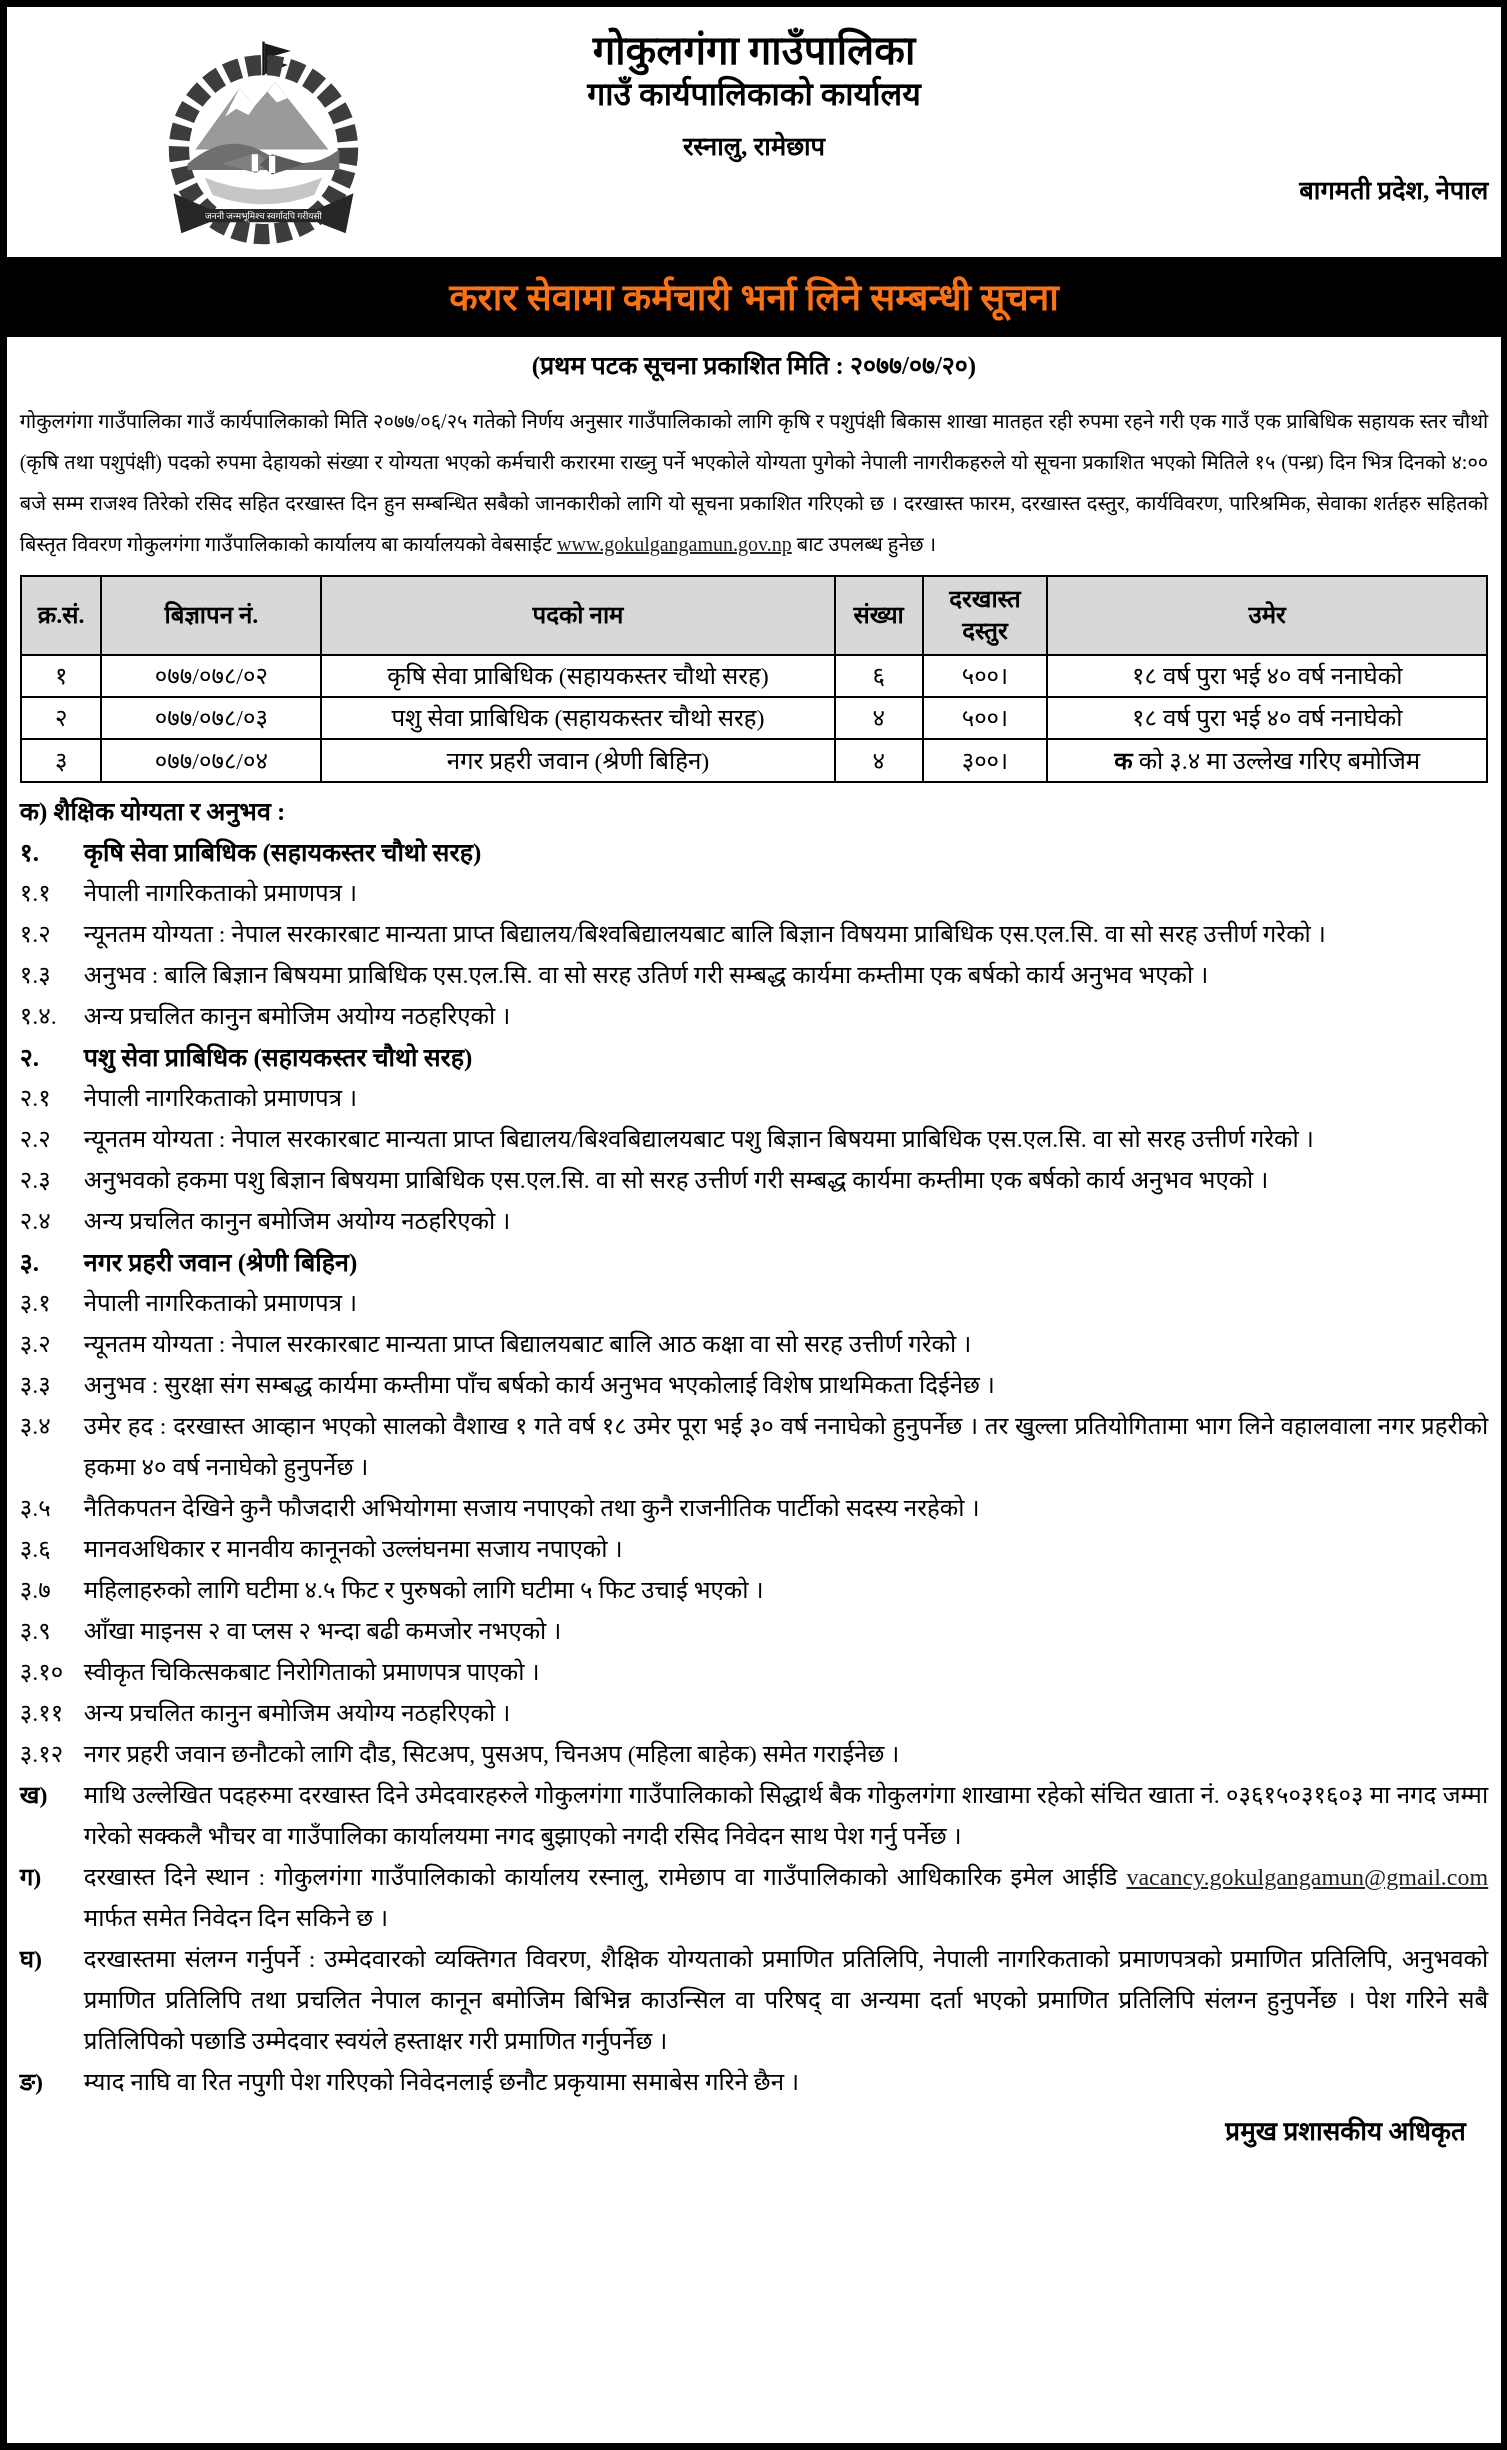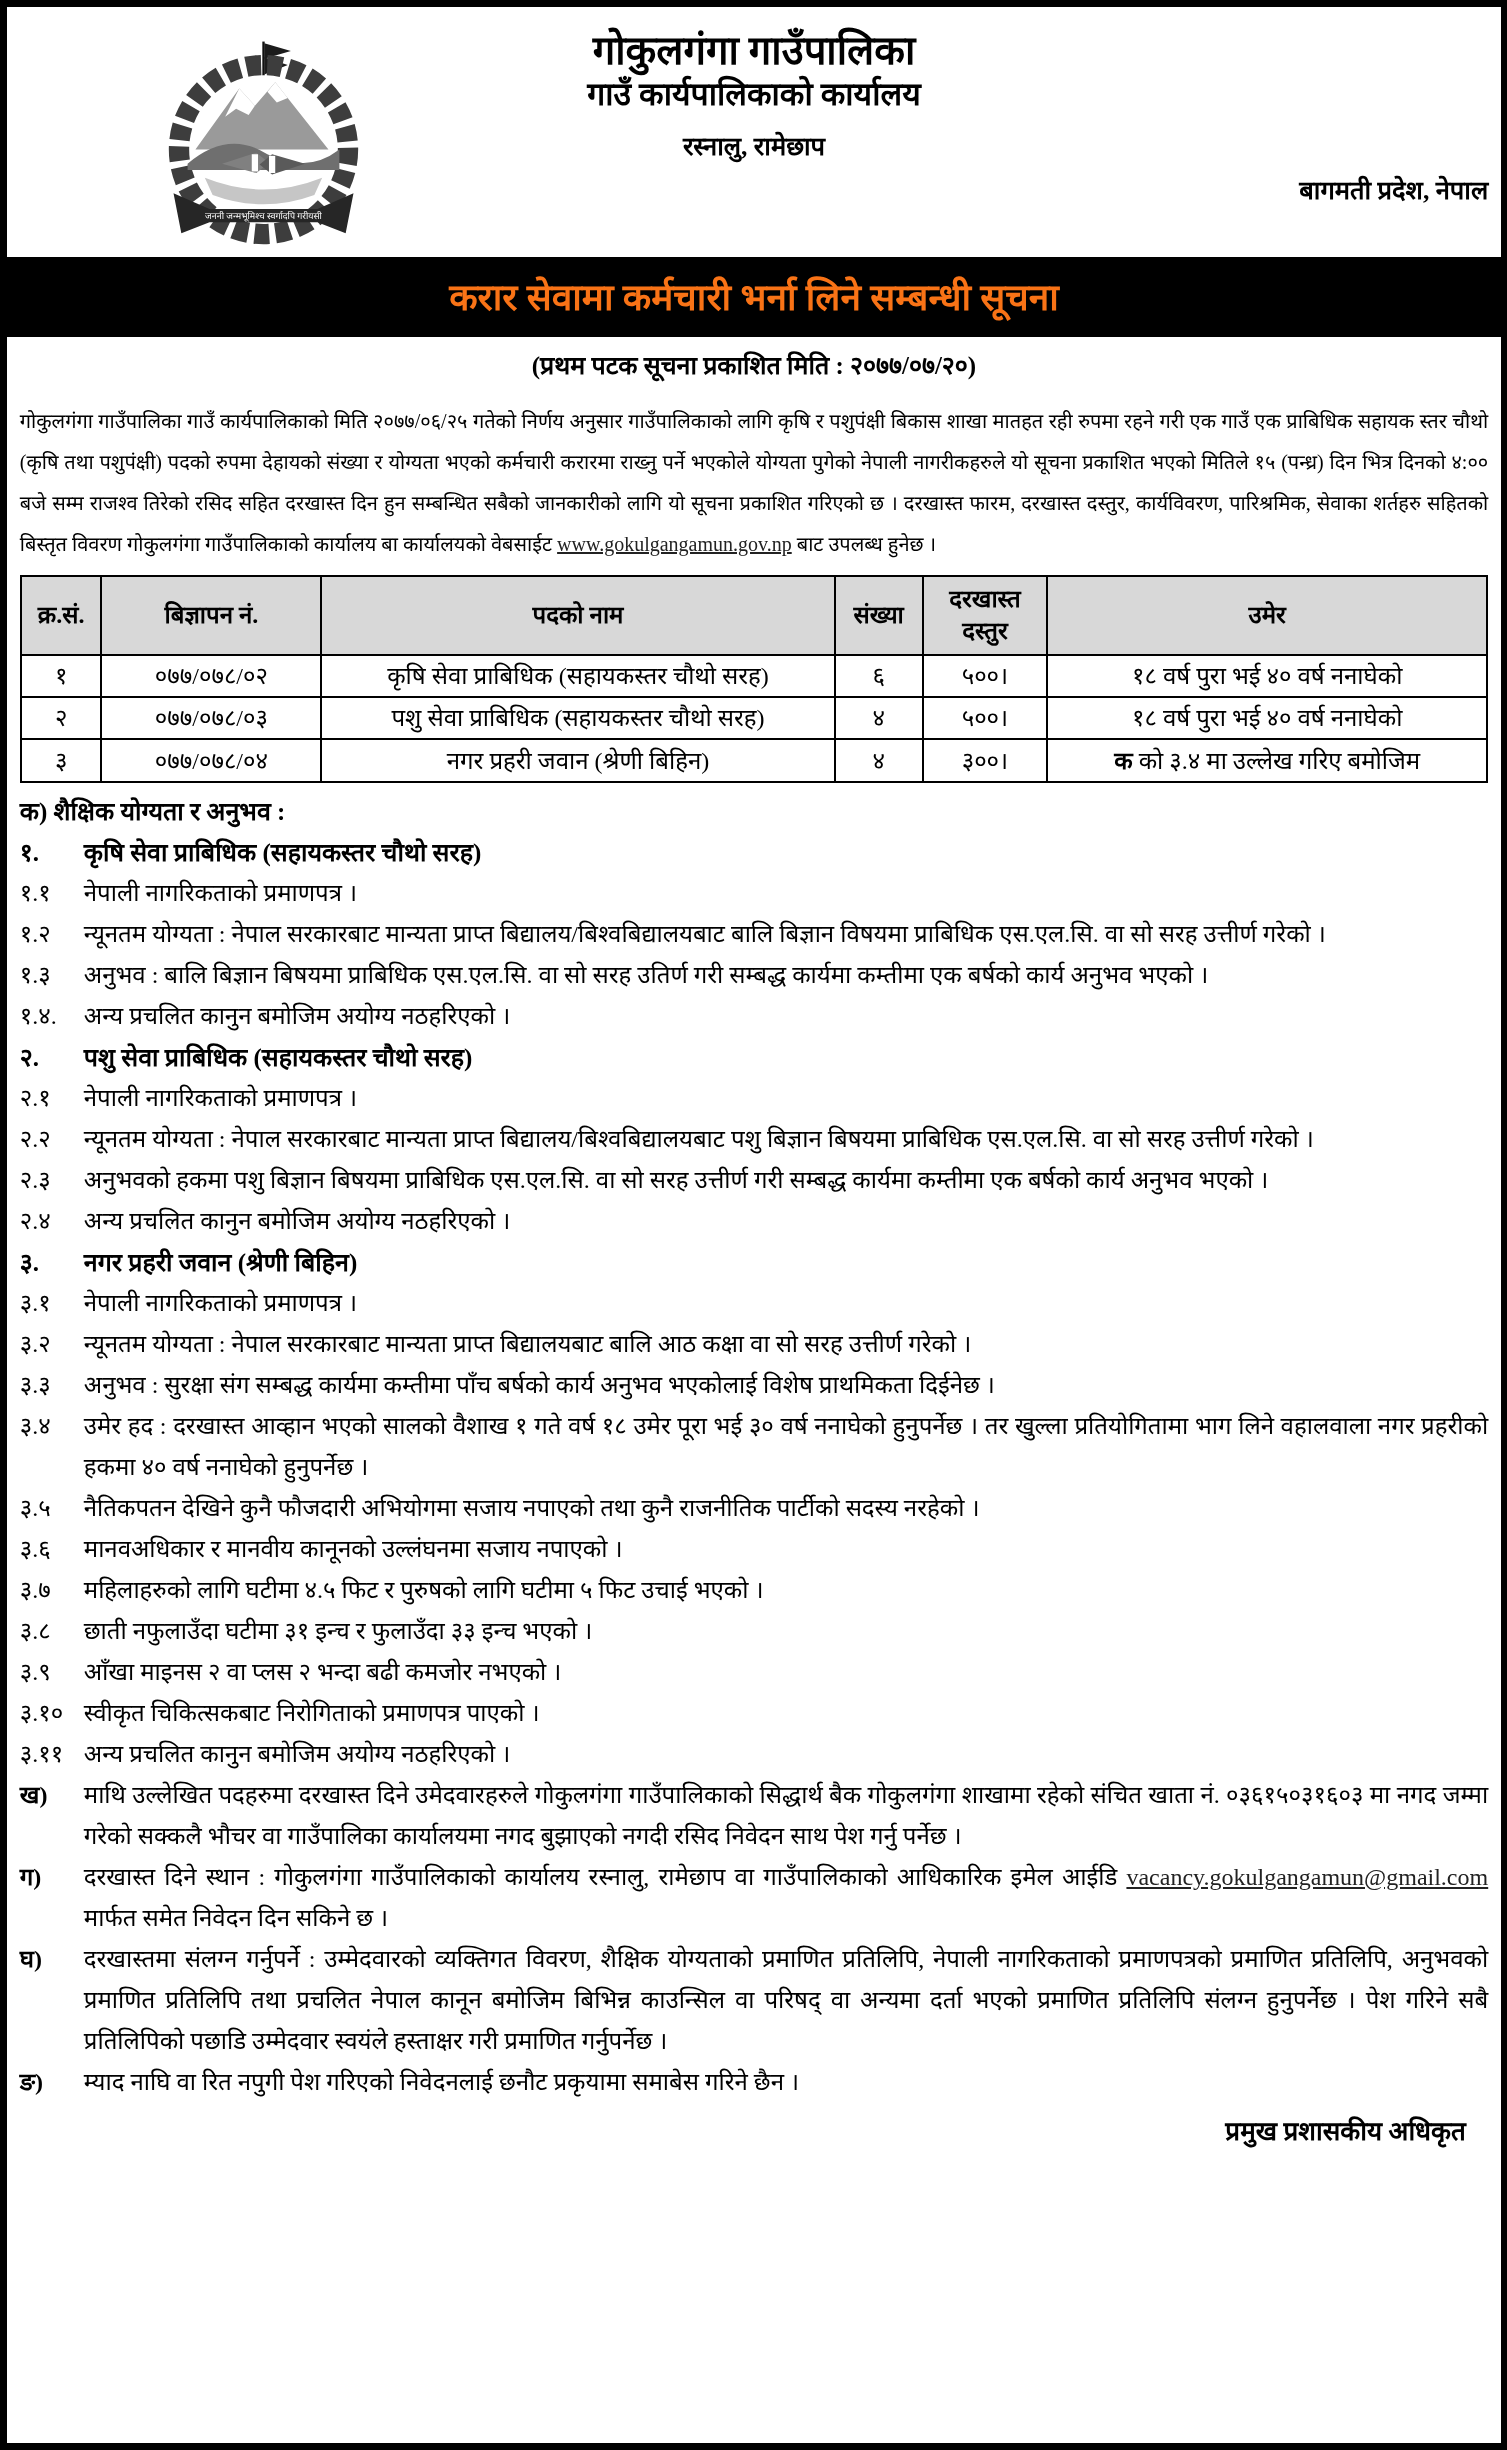--- a/index.html
+++ b/index.html
@@ -191,35 +191,35 @@
     </div>
   <div class="it">
       <span class="nm">३.६</span>
       <span class="tx">मानवअधिकार र मानवीय कानूनको उल्लंघनमा सजाय नपाएको ।</span>
     </div>
   <div class="it">
       <span class="nm">३.७</span>
       <span class="tx">महिलाहरुको लागि घटीमा ४.५ फिट र पुरुषको लागि घटीमा ५ फिट उचाई भएको ।</span>
     </div>
   <div class="it">
-      <span class="nm">३.८</span>
-      <span class="tx">छाती नफुलाउँदा घटीमा ३१ इन्च र फुलाउँदा ३३ इन्च भएको ।</span>
-    </div>
-  <div class="it">
       <span class="nm">३.९</span>
       <span class="tx">आँखा माइनस २ वा प्लस २ भन्दा बढी कमजोर नभएको ।</span>
     </div>
   <div class="it">
       <span class="nm">३.१०</span>
       <span class="tx">स्वीकृत चिकित्सकबाट निरोगिताको प्रमाणपत्र पाएको ।</span>
     </div>
   <div class="it">
       <span class="nm">३.११</span>
       <span class="tx">अन्य प्रचलित कानुन बमोजिम अयोग्य नठहरिएको ।</span>
     </div>
+  <div class="it">
+      <span class="nm">३.१२</span>
+      <span class="tx">नगर प्रहरी जवान छनौटको लागि दौड, सिटअप, पुसअप, चिनअप (महिला बाहेक) समेत गराईनेछ ।</span>
+    </div>
 
   <div class="clause">
     <span class="nm">ख)</span>
     <span class="tx">माथि उल्लेखित पदहरुमा दरखास्त दिने उमेदवारहरुले गोकुलगंगा गाउँपालिकाको सिद्धार्थ बैक गोकुलगंगा शाखामा रहेको संचित खाता नं. ०३६१५०३१६०३ मा नगद जम्मा गरेको सक्कलै भौचर वा गाउँपालिका कार्यालयमा नगद बुझाएको नगदी रसिद निवेदन साथ पेश गर्नु पर्नेछ ।</span>
   </div>
   <div class="clause">
     <span class="nm">ग)</span>
     <span class="tx"><span>दरखास्त दिने स्थान : गोकुलगंगा गाउँपालिकाको कार्यालय रस्नालु, रामेछाप वा गाउँपालिकाको आधिकारिक इमेल आईडि </span><a class="link" href="#">vacancy.gokulgangamun@gmail.com</a><span> मार्फत समेत निवेदन दिन सकिने छ ।</span></span>
   </div>
   <div class="clause">

